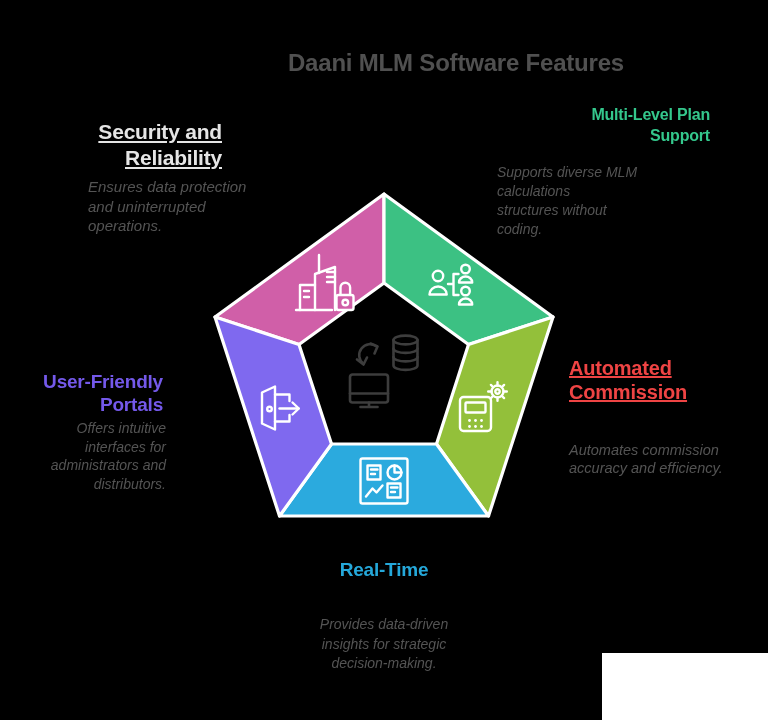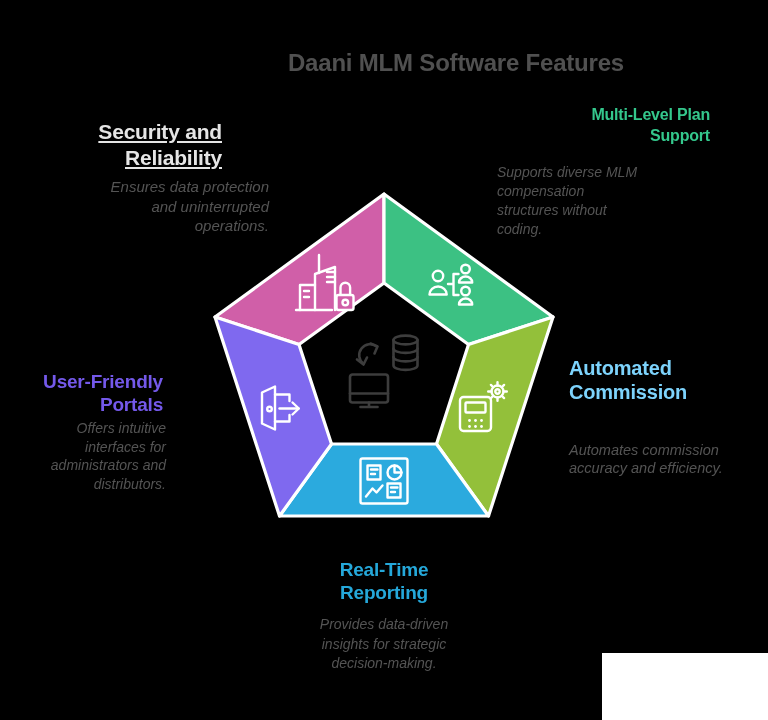--- a/index.html
+++ b/index.html
@@ -10,21 +10,21 @@
   .title {
     position:absolute; left:0; top:49px; width:624px; text-align:right;
     font-size:24px; font-weight:700; letter-spacing:-0.2px;
   }
   .tb { position:absolute; }
   .tb .ln { white-space:nowrap; }
   .hd { font-weight:700; letter-spacing:-0.2px; }
   .ds { color:#545454;font-style:italic; }
 
   .h-security   { left:82px;  top:119px; width:140px; text-align:right; font-size:21px; line-height:26px; }
-  .d-security   { left:88px;  top:177px; width:181px; text-align:right; font-size:15px; line-height:19.5px; }
+  .d-security   { left:88px;  top:177px; width:181px; text-align:left; font-size:15px; line-height:19.5px; }
   .h-multilevel { left:497px; top:104px; width:185px; text-align:right;  font-size:16px; line-height:21px;margin-left:28px; }
   .d-multilevel { left:497px; top:163px; width:185px; text-align:left;  font-size:14px; line-height:19px; }
   .h-commission { left:569px; top:357px; width:190px; text-align:left;  font-size:20px; line-height:23.5px; }
   .d-commission { left:569px; top:441px; width:195px; text-align:left;  font-size:14.5px; line-height:18px; }
   .h-reporting  { left:284px; top:559px; width:200px; text-align:center; font-size:19px; line-height:22.5px; }
   .d-reporting  { left:284px; top:615px; width:200px; text-align:center; font-size:14px; line-height:19.5px; }
   .h-portals    { left:22px;  top:370px; width:141px; text-align:right; font-size:19px; line-height:23px; }
   .d-portals    { left:22px;  top:419px; width:144px; text-align:right; font-size:14px; line-height:18.5px; }
 
   svg.diagram { position:absolute; left:0; top:0; }
@@ -134,37 +134,36 @@
     <div class="ln">and uninterrupted</div>
     <div class="ln">operations.</div>
   </div>
 
   <div class="tb hd h-multilevel" style="color: rgb(52, 199, 140);">
     <div class="ln">Multi-Level Plan</div>
     <div class="ln">Support</div>
   </div>
   <div class="tb ds d-multilevel">
     <div class="ln">Supports diverse MLM</div>
-    <div class="ln">compensation</div>
+    <div class="ln">calculations</div>
     <div class="ln">structures without</div>
     <div class="ln">coding.</div>
   </div>
 
-  <div class="tb hd h-commission" style="color: #7dd3fc;">
+  <div class="tb hd h-commission" style="color: #ef4444; text-decoration: underline;">
     <div class="ln">Automated</div>
     <div class="ln">Commission</div>
   </div>
   <div class="tb ds d-commission">
     <div class="ln">Automates commission</div>
     <div class="ln">accuracy and efficiency.</div>
   </div>
 
   <div class="tb hd h-reporting" style="color: rgb(37, 168, 218);">
     <div class="ln">Real-Time</div>
-    <div class="ln">Reporting</div>
   </div>
   <div class="tb ds d-reporting">
     <div class="ln">Provides data-driven</div>
     <div class="ln">insights for strategic</div>
     <div class="ln">decision-making.</div>
   </div>
 
   <div class="tb hd h-portals" style="color: rgb(116, 89, 234);">
     <div class="ln">User-Friendly</div>
     <div class="ln">Portals</div>

